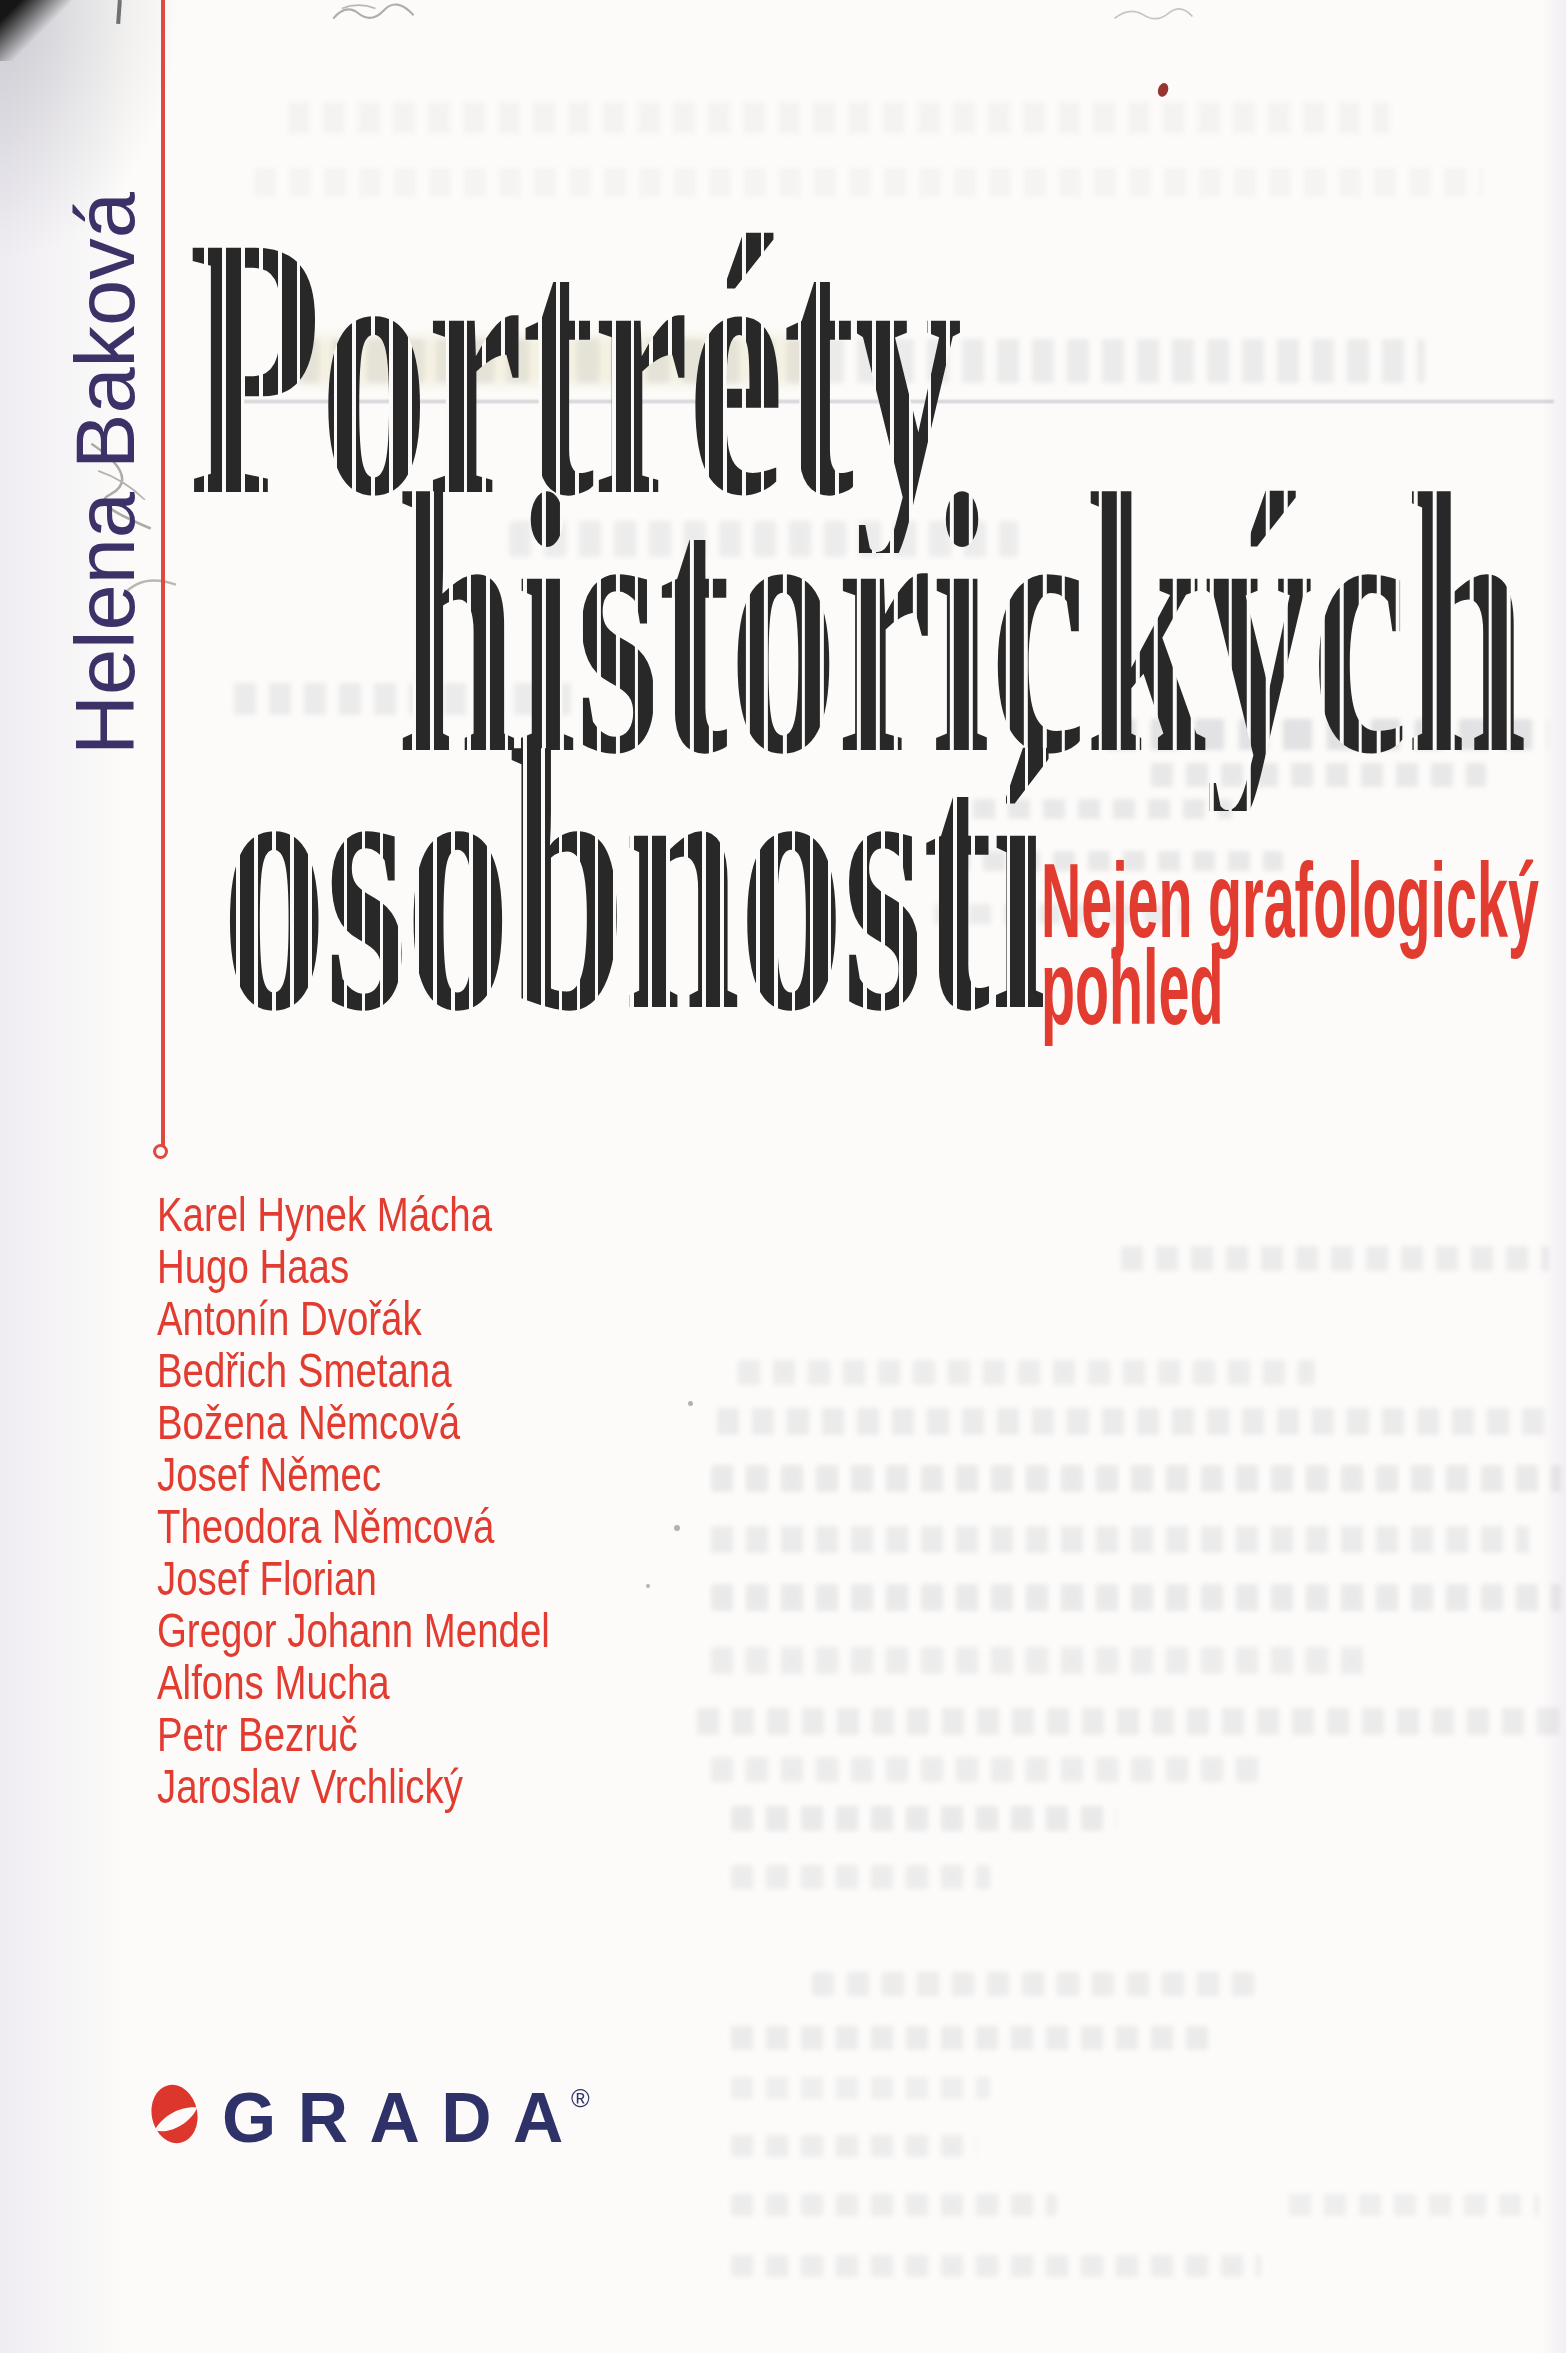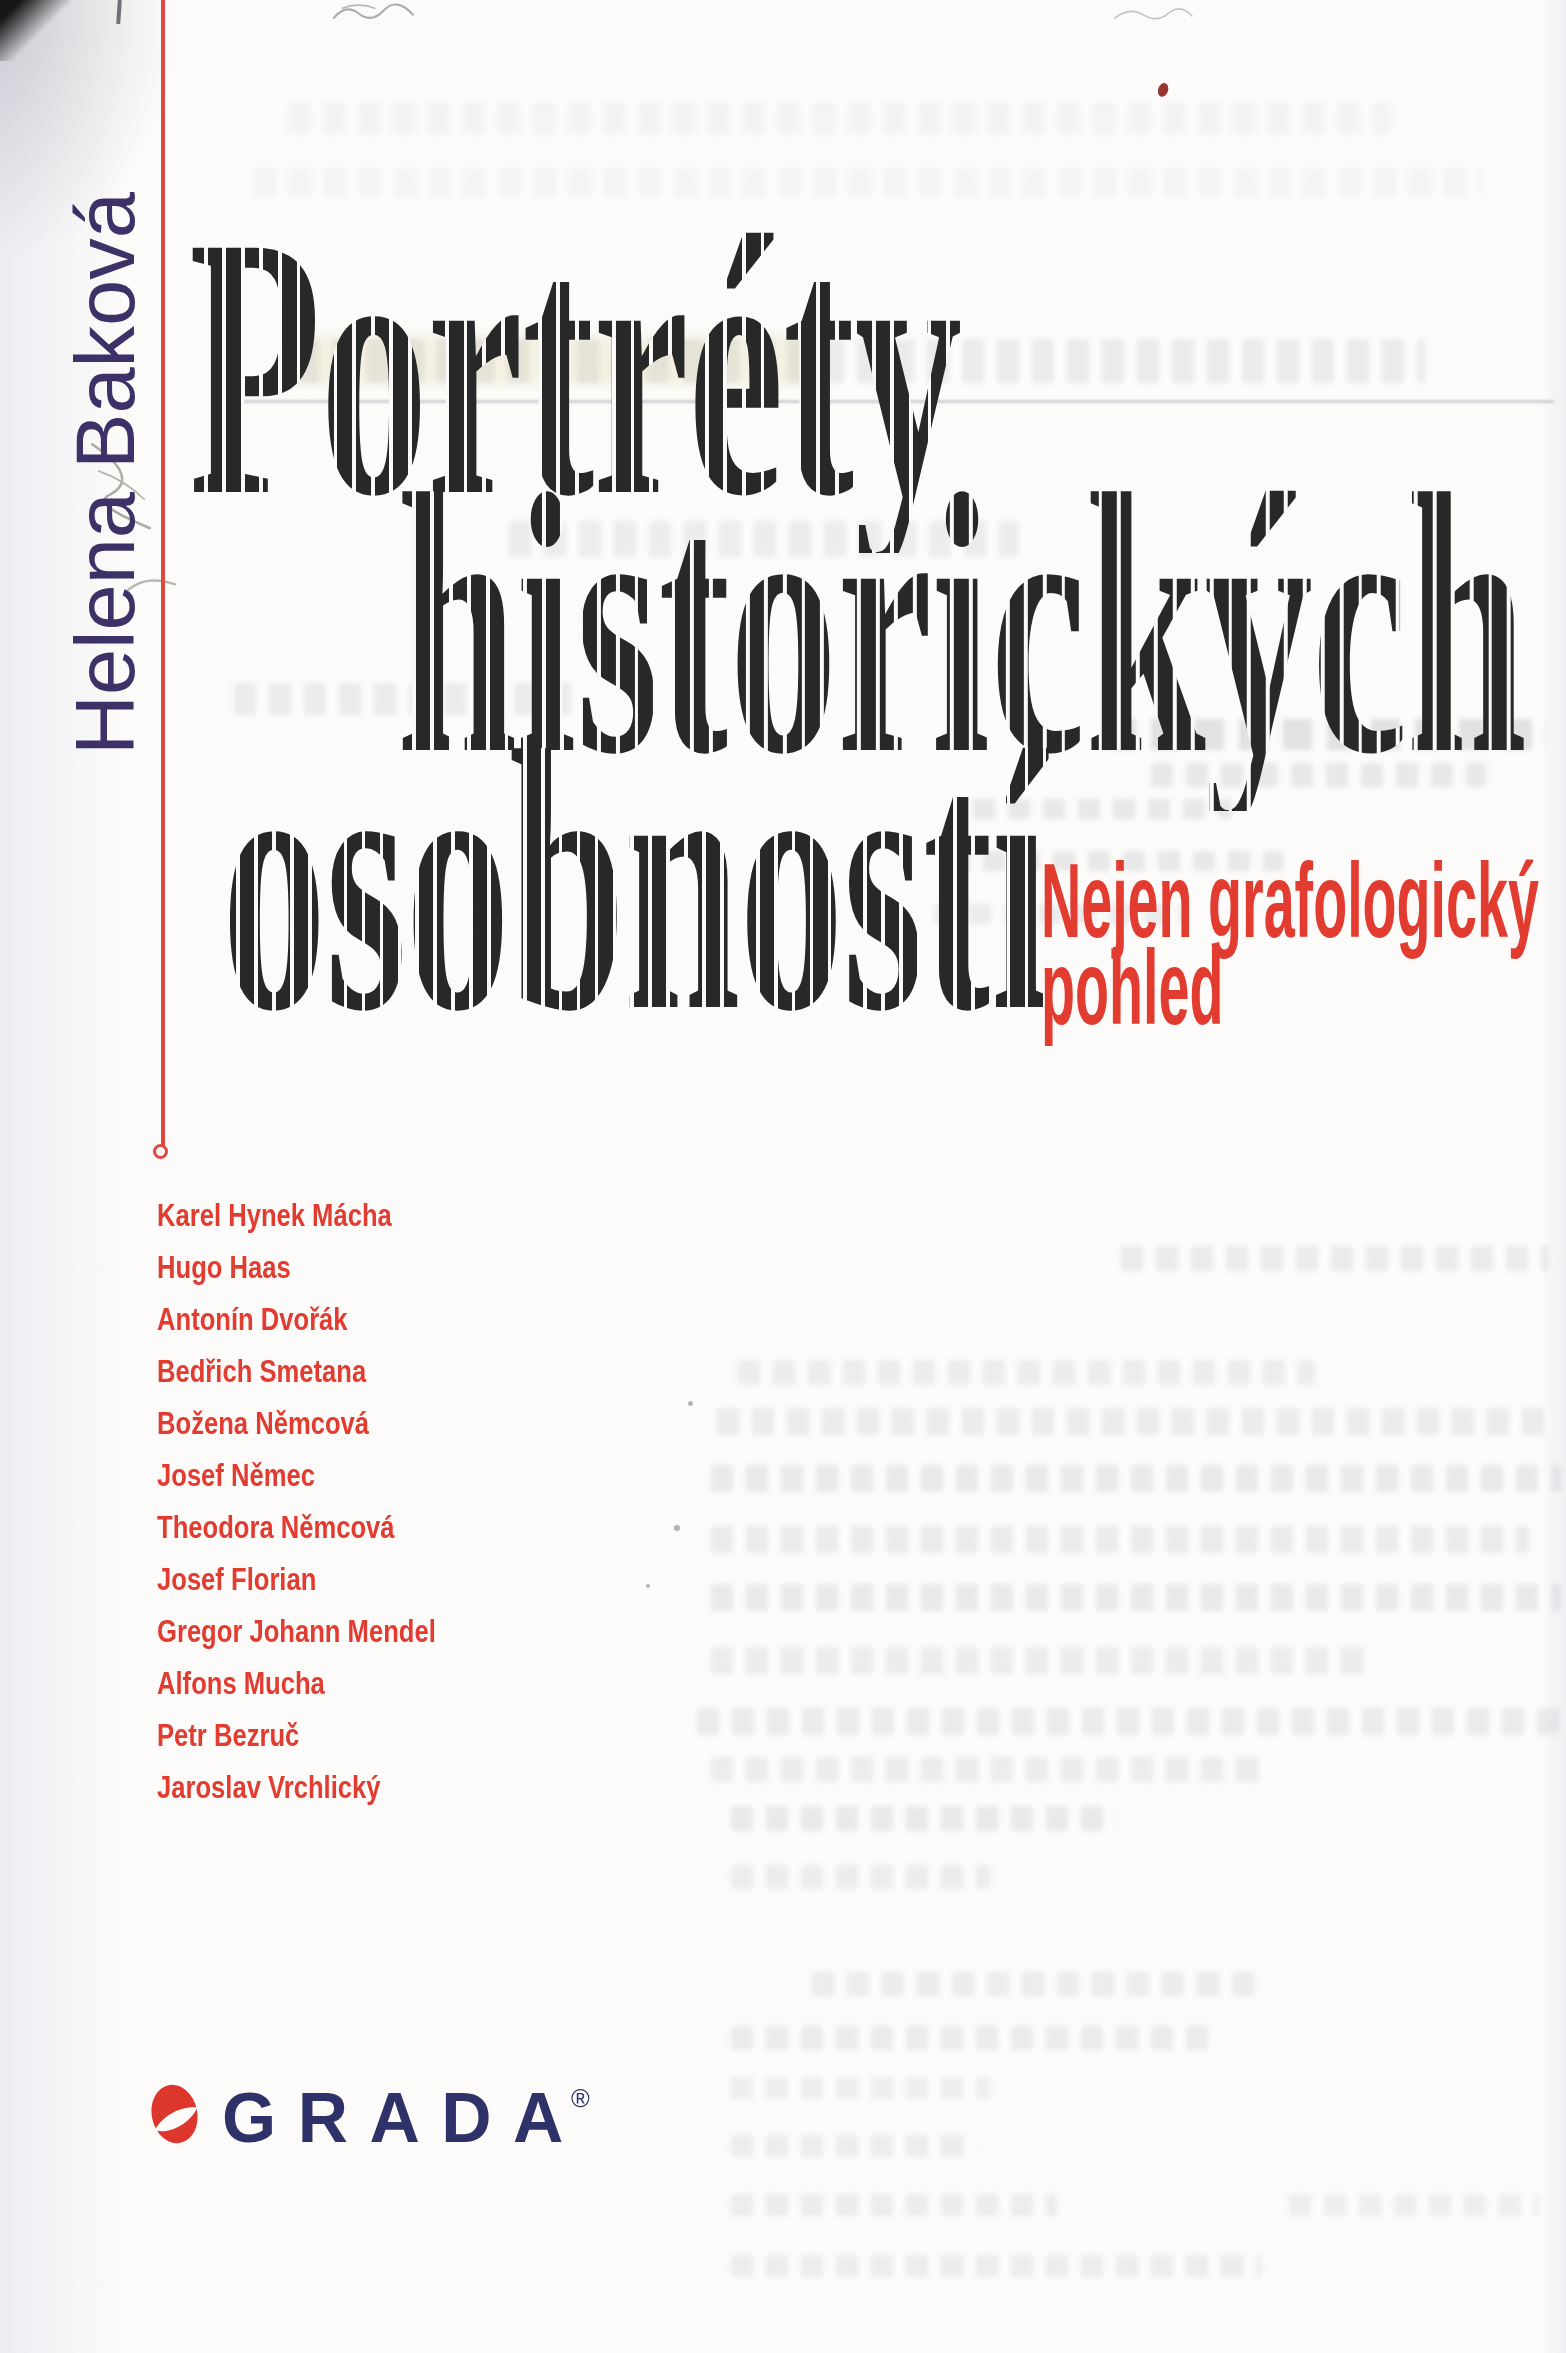--- a/index.html
+++ b/index.html
@@ -57,21 +57,21 @@
   .subtitle-line{
     position:absolute;left:1041px;font-size:105px;line-height:1;font-weight:700;
     color:#e23b30;white-space:nowrap;transform:scaleX(.53);transform-origin:0 0;
     letter-spacing:0;
   }
   .subtitle-1{top:848px;}
   .subtitle-2{top:935px;}
 
   
   .names{position:absolute;left:157px;top:1189px;color:#e23b30;
-    font-size:32px;line-height:52px;font-weight:700;}
+    font-size:48px;line-height:52px;font-weight:400;}
   .names .name-line{transform:scaleX(.8);transform-origin:0 50%;white-space:nowrap;}
 
   
   .grada-ball{position:absolute;left:150px;top:2082px;width:49px;height:64px;}
   .grada-word{
     position:absolute;left:222px;top:2082px;font-size:71px;line-height:1;
     font-weight:700;color:#2e3268;letter-spacing:22px;transform:scaleX(.98);
     transform-origin:0 0;white-space:nowrap;
   }
   .grada-reg{position:absolute;left:571px;top:2084px;font-size:25.4px;color:#2e3268;font-weight:400;}

